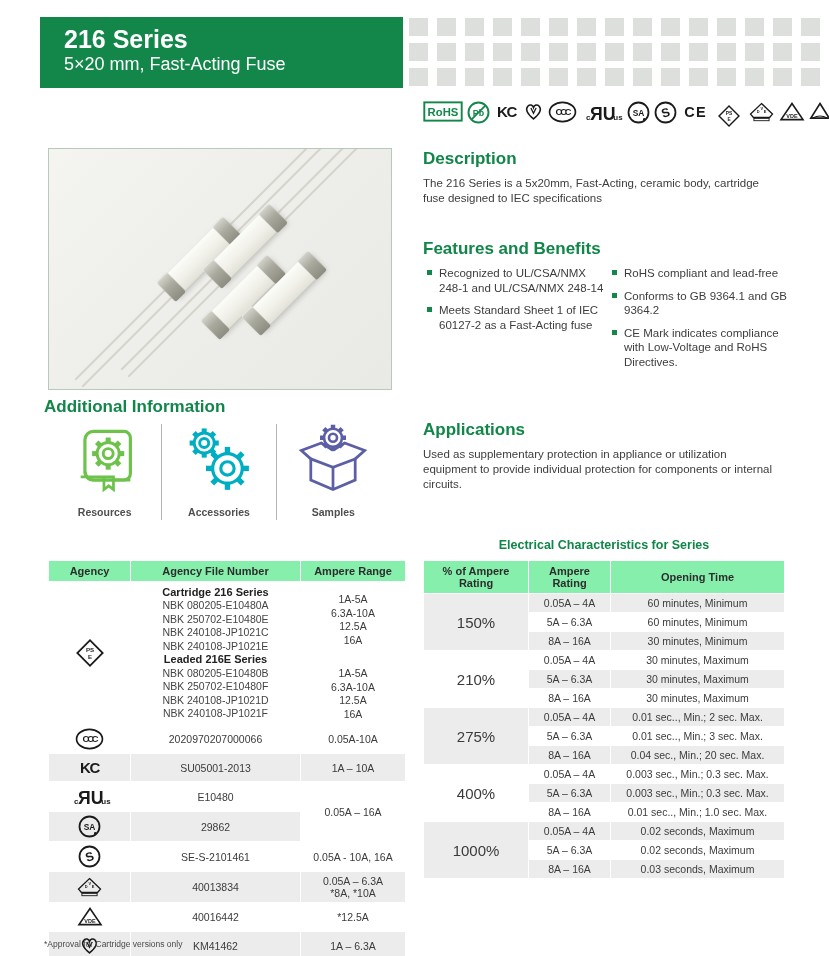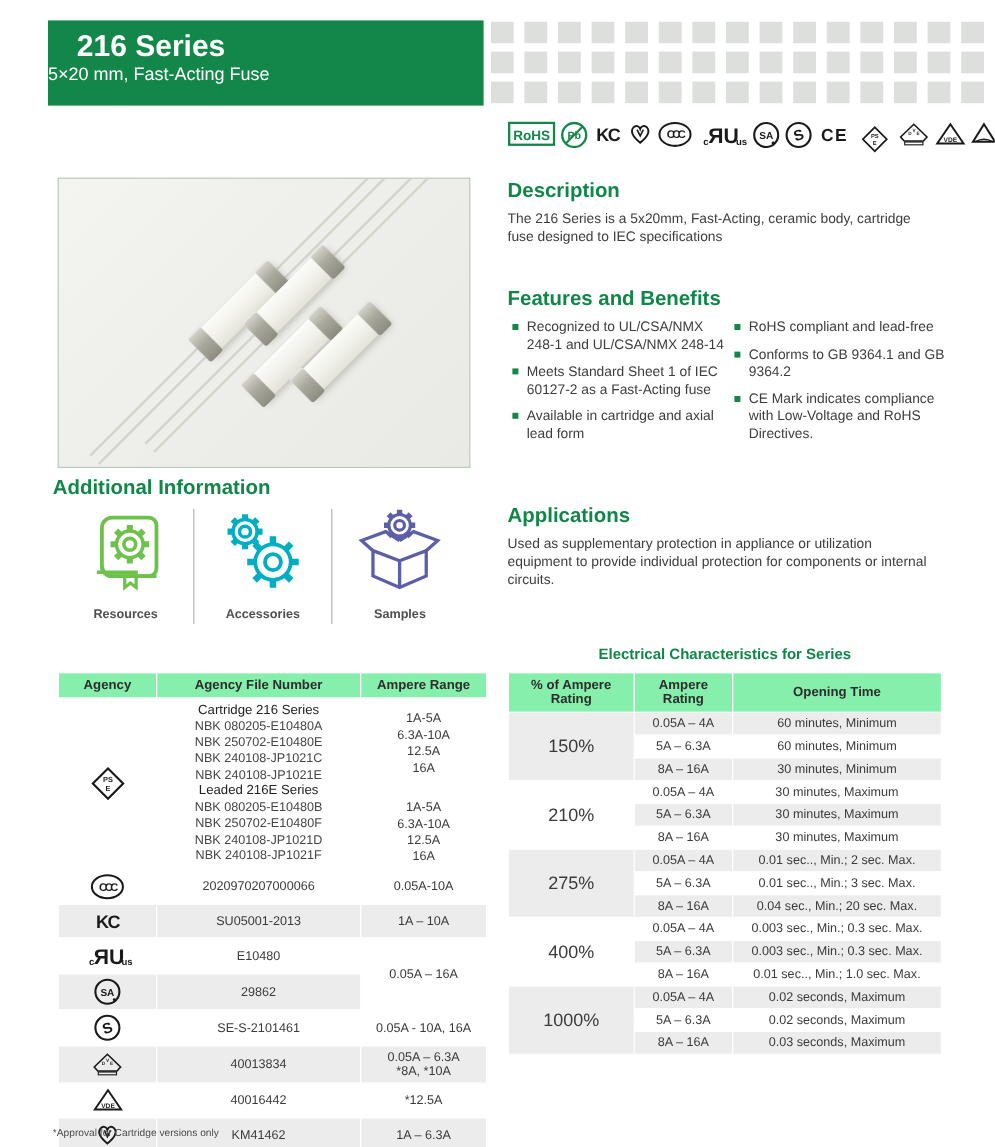--- a/index.html
+++ b/index.html
@@ -1,21 +1,21 @@
 <!DOCTYPE html>
 <html><head>
 <meta charset="utf-8">
 <style>
   html,body{margin:0;padding:0;background:#fff;}
   .page{position:relative;width:829px;height:956px;background:#fff;overflow:hidden;
         font-family:"Liberation Sans",sans-serif;color:#3b3b3b;padding-left:38px;}
   
   .banner{position:absolute;left:40px;top:17px;width:363px;height:71px;background:#128749;}
   .banner h1{margin:9px 0 1px 24px;font-size:25px;line-height:27px;color:#fff;font-weight:bold;}
-  .banner .sub{font-size:15px;color:#fff;}
+  .banner .sub{margin-left:24px;font-size:18px;color:#fff;}
   
   .checker{position:absolute;left:409px;top:18px;width:421px;height:72px;display:grid;
            grid-template-columns:repeat(15,19px);grid-auto-rows:18px;column-gap:9px;row-gap:7px;overflow:hidden;}
   .checker .sq{background:#dcdfdc;}
   
   .marks{position:absolute;left:423px;top:101px;width:366px;height:30px;display:flex;align-items:flex-start;gap:4px;}
   .marks .mark{display:inline-flex;align-items:center;justify-content:center;}
   
   .h-green{position:absolute;color:#108648;font-weight:bold;font-size:17px;}
   .body-txt{position:absolute;font-size:11.5px;line-height:15px;color:#3d3d3d;}
@@ -40,21 +40,21 @@
   .addl-cell + .addl-cell{border-left:1px solid #b5b5b5;}
   .addl-cell .lbl{font-size:10.5px;font-weight:bold;color:#4f4f4f;}
   
   .tbl-title{position:absolute;text-align:center;color:#108648;font-weight:bold;font-size:12.5px;}
   .tbl-wrap{position:absolute;}
   table{border-collapse:collapse;table-layout:fixed;width:100%;font-size:10.5px;color:#3b3b3b;}
   th{background:#86efac;font-weight:bold;font-size:11px;color:#2d2d2d;padding:4px 2px;border:1px solid #fff;text-align:center;}
   td{border:1px solid #fff;text-align:center;padding:3px 2px;vertical-align:middle;}
   td.g{background:#ececec;}  td.w{background:#fff;}
   td.pct{font-size:15px;}
-  .files .grp-t{font-weight:normal;color:#222;font-size:11px;line-height:13.5px;}
+  .files .grp-t{font-weight:bold;color:#222;font-size:11px;line-height:13.5px;}
   .files .fl{font-size:10.5px;line-height:13.5px;color:#454545;}
   .amps .amp-grp div{font-size:10.5px;line-height:13.5px;}
   .amps .ag1{margin-top:8px;}  .amps .ag2{margin-top:20px;}
   .pse-big svg{width:38px;height:38px;}
   .agency-ic svg{vertical-align:middle;}
   .footnote{position:absolute;left:44px;top:939px;font-size:8.5px;color:#4a4a4a;}
 </style>
 </head>
 <body>
 
@@ -227,24 +227,20 @@
 
   <div class="h-green" style="left:423px;top:239px;">Features and Benefits</div>
   <div class="feat-col" style="left:427px;top:266px;">
       <div class="feat-item">
         <span class="bl"></span>
         <span>Recognized to UL/CSA/NMX 248-1 and UL/CSA/NMX 248-14</span>
       </div>
       <div class="feat-item">
         <span class="bl"></span>
         <span>Meets Standard Sheet 1 of IEC 60127-2 as a Fast-Acting fuse</span>
-      </div>
-      <div class="feat-item">
-        <span class="bl"></span>
-        <span>Available in cartridge and axial lead form</span>
       </div>
     </div>
   <div class="feat-col" style="left:612px;top:266px;width:175px;">
       <div class="feat-item">
         <span class="bl"></span>
         <span>RoHS compliant and lead-free</span>
       </div>
       <div class="feat-item">
         <span class="bl"></span>
         <span>Conforms to GB 9364.1 and GB 9364.2</span>

